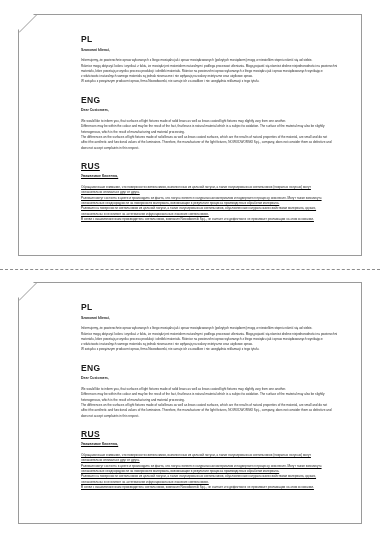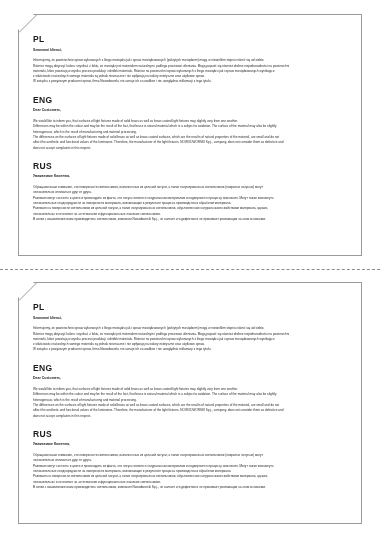--- a/index.html
+++ b/index.html
@@ -61,21 +61,21 @@
   }
 
   
   .page-inner {
     position: absolute;
     left: 14px;
     top: 20px;
     right: 12px;
   }
 
-  .lang-block { margin-bottom: 9px; }
+  .lang-block { margin-bottom: 9px; margin-left: 48px; }
   .lang-block:last-child { margin-bottom: 0; }
 
   .lang-heading {
     font-size: 8.5px;
     font-weight: 700;
     color: #1b1b1b;
     letter-spacing: 0.3px;
     margin: 0 0 4px 0;
     line-height: 1;
   }
@@ -97,21 +97,21 @@
     text-align: left;
   }
   .body-copy p {
     margin: 0;
     white-space: nowrap;
   }
 
   
   .block-pl  { margin-bottom: 11px; }
   .block-eng { margin-bottom: 11px; }
-  .block-rus { margin-bottom: 0; }
+  .block-rus { margin-bottom: 0; text-decoration: underline; }
 </style>
 </head>
 <body>
 
 <div class="doc-viewport">
 
   <div class="page page-1">
     <span class="corner-fold">
       <svg width="18" height="18" viewBox="0 0 18 18">
         <line x1="0" y1="17.5" x2="17.5" y2="0" stroke="#9a9a9a" stroke-width="1"></line>

